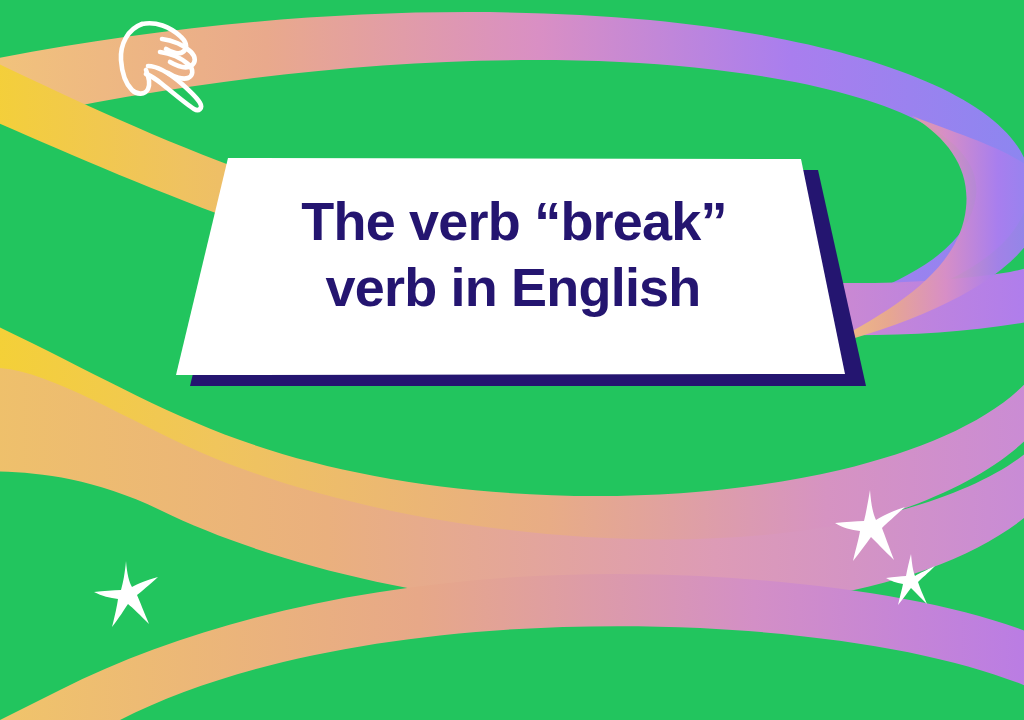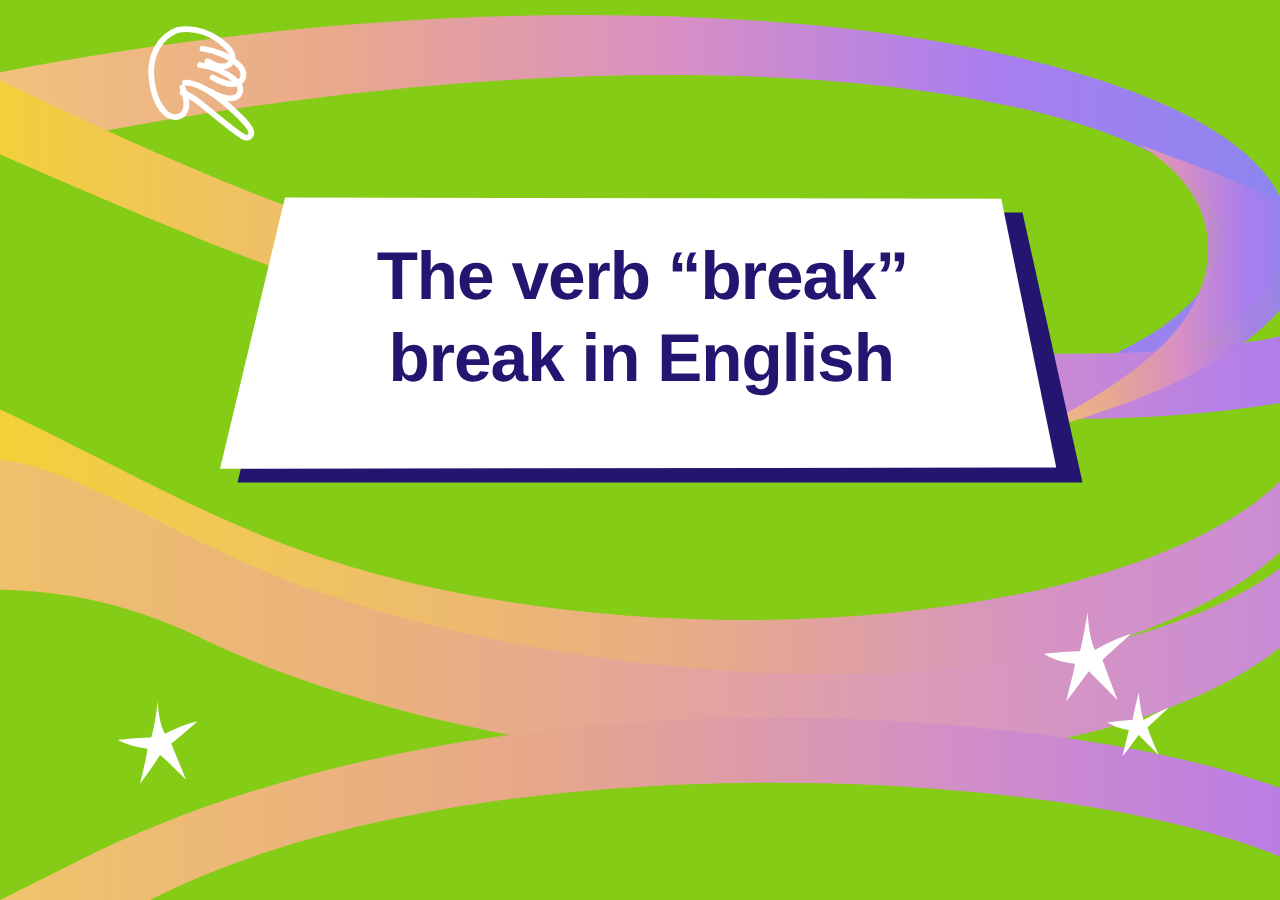--- a/index.html
+++ b/index.html
@@ -6,21 +6,21 @@
   html, body {
     margin: 0;
     padding: 0;
     background: #2b2b2b;
   }
   #poster {
     position: relative;
     width: 1024px;
     height: 720px;
     overflow: hidden;
-    background: #84cc16;
+    background: #22c55e;
     font-family: "Liberation Sans", sans-serif;
   }
   #bg-svg {
     position: absolute;
     inset: 0;
     width: 1024px;
     height: 720px;
     display: block;
   }
 
@@ -164,21 +164,21 @@
 
   <svg id="title-card-layer" viewBox="0 0 1024 720" preserveAspectRatio="none">
 
     <polygon points="242,170 818,170 866,386 190,386" fill="#241570"></polygon>
 
     <polygon points="228,158 801,159 845,374 176,375" fill="#FFFFFF"></polygon>
   </svg>
 
   <div id="title-text-block">
     <span class="title-line" id="title-line-1">The verb “break”</span>
-    <span class="title-line" id="title-line-2">break in English</span>
+    <span class="title-line" id="title-line-2">verb in English</span>
   </div>
 
   <svg class="doodle" id="hand-icon" viewBox="0 0 104 100">
     <g fill="none" stroke="#FFFFFF" stroke-width="4.6" stroke-linecap="round" stroke-linejoin="round">
 
       <path d="M30,10 C16,15 8,30 9,46 C10,60 14,70 20,76
                C25,81 33,81 36,75 C39,69 36,61 34,56"></path>
 
       <path d="M30,10 C44,7 58,13 68,22 C74,27 76,33 72,37
                C68,41 60,39 54,35"></path>

